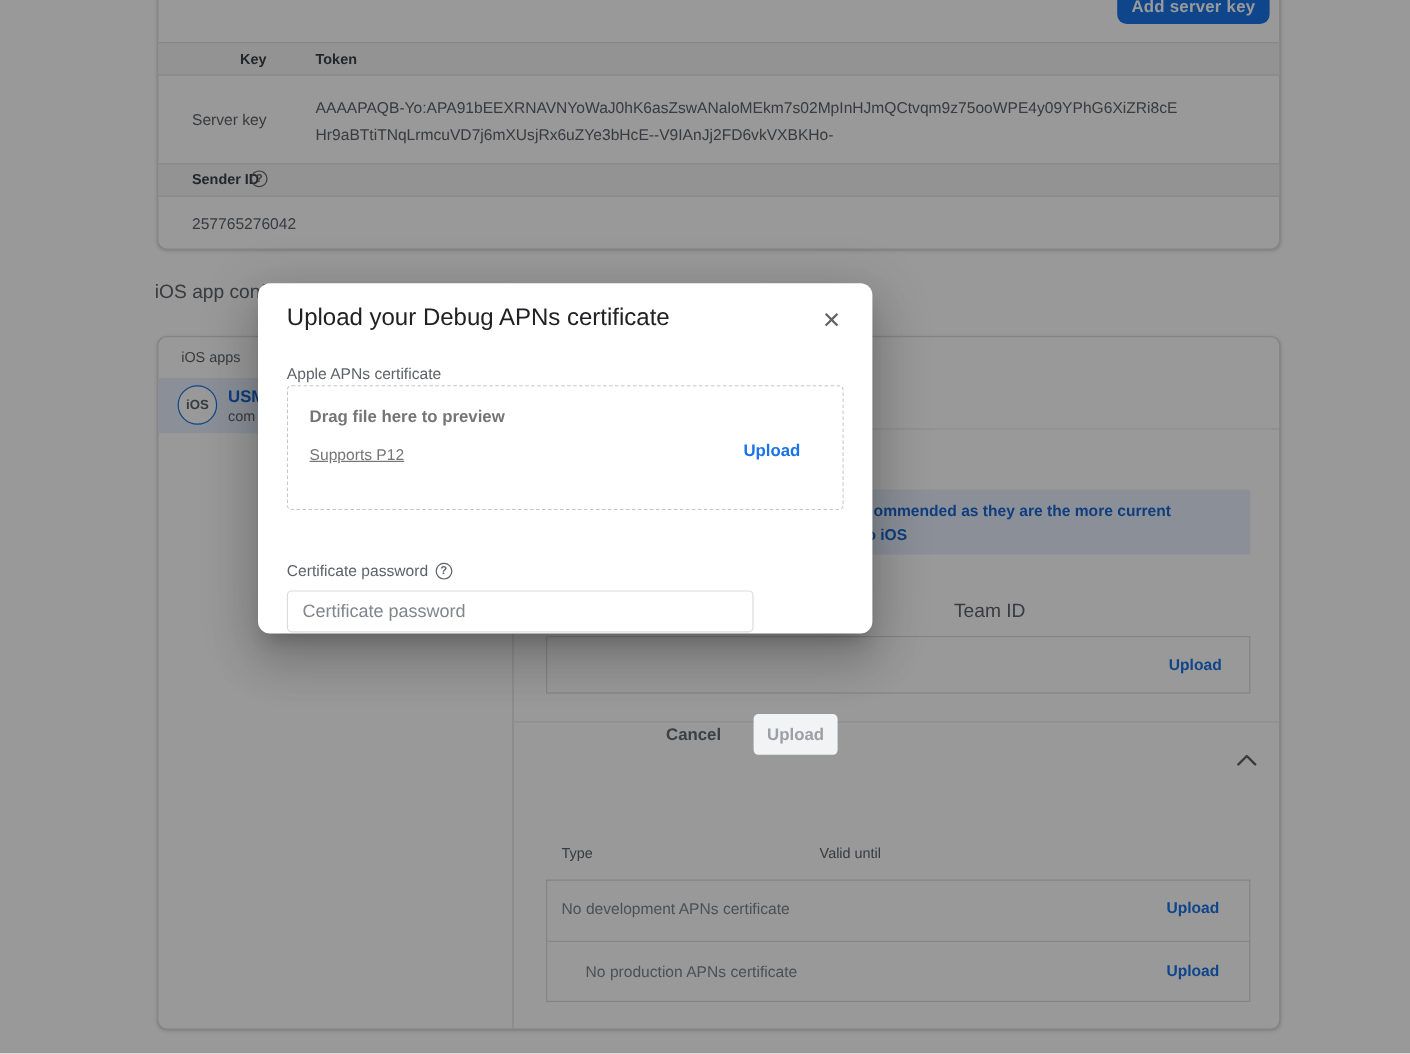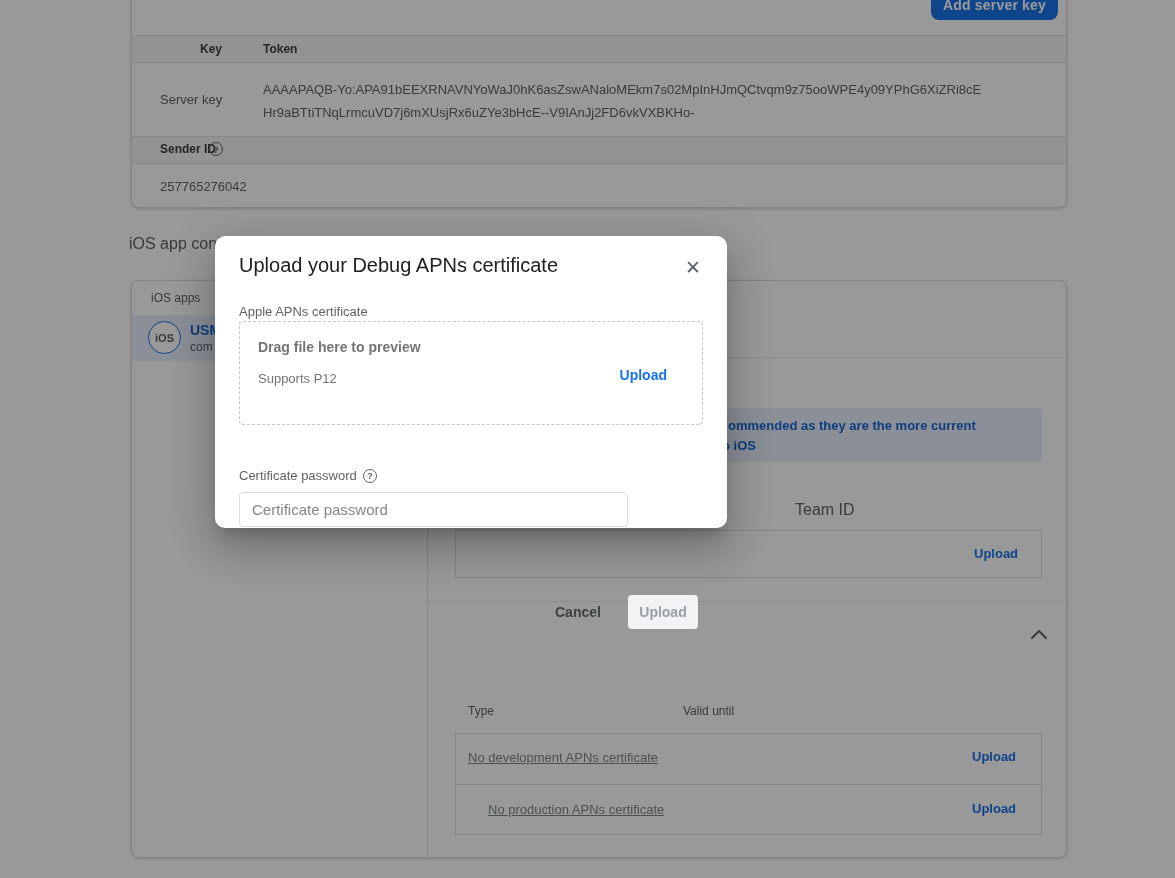--- a/index.html
+++ b/index.html
@@ -47,21 +47,21 @@
   .txt-input::placeholder{color:#80868b;}
   .btn-text{position:absolute;font-size:14px;font-weight:700;color:#3c4043;cursor:pointer;}
   .btn-disabled{
     position:absolute;left:413px;top:359px;width:70px;height:34px;border:none;border-radius:4px;
     background:#f1f3f4;color:#9aa0a6;font-family:inherit;font-size:14px;font-weight:700;
   }
   .banner{position:absolute;left:455px;top:408px;width:587px;height:54px;background:#e8f0fe;border-radius:2px;}
   .banner-txt{position:absolute;font-size:13px;font-weight:700;color:#1967d2;white-space:nowrap;}
   .box{position:absolute;border:1px solid #dadce0;background:#fff;}
   .hline{position:absolute;height:0;border-top:1px solid #e8eaed;}
-  .empty-lbl{font-size:13px;color:#80868b;white-space:nowrap;text-decoration:underline;}
+  .empty-lbl{font-size:13px;color:#80868b;white-space:nowrap;}
 </style>
 </head>
 <body>
 
 <div id="root">
 
   <div class="card" style="left:131px;top:-44px;width:936px;height:252px;"></div>
 
   <button class="blue-btn" style="left:931px;top:-11px;width:127px;height:31px;">Add server key</button>
 
@@ -121,21 +121,21 @@
   <div class="scrim"></div>
 
   <div class="modal">
     <div class="title">Upload your Debug APNs certificate</div>
     <div class="close">✕</div>
 
     <div style="position:absolute;left:24px;top:68px;font-size:13px;color:#5f6368;">Apple APNs certificate</div>
 
     <div class="dropzone">
       <div style="position:absolute;left:18px;top:17px;font-size:14px;font-weight:700;color:#757575;">Drag file here to preview</div>
-      <div style="position:absolute;left:18px;top:49px;font-size:13px;color:#757575;">Supports P12</div>
+      <div style="position:absolute;left:18px;top:49px;font-size:13px;color:#757575;text-decoration:underline;">Supports P12</div>
       <div style="position:absolute;right:35px;top:45px;font-size:14px;font-weight:700;color:#1a73e8;cursor:pointer;">Upload</div>
     </div>
 
     <div style="position:absolute;left:24px;top:232px;font-size:13px;color:#5f6368;display:flex;align-items:center;gap:6px;">
       <span>Certificate password</span>
       <span class="help-icon">?</span>
     </div>
 
     <input class="txt-input" type="text" placeholder="Certificate password" style="">
 

